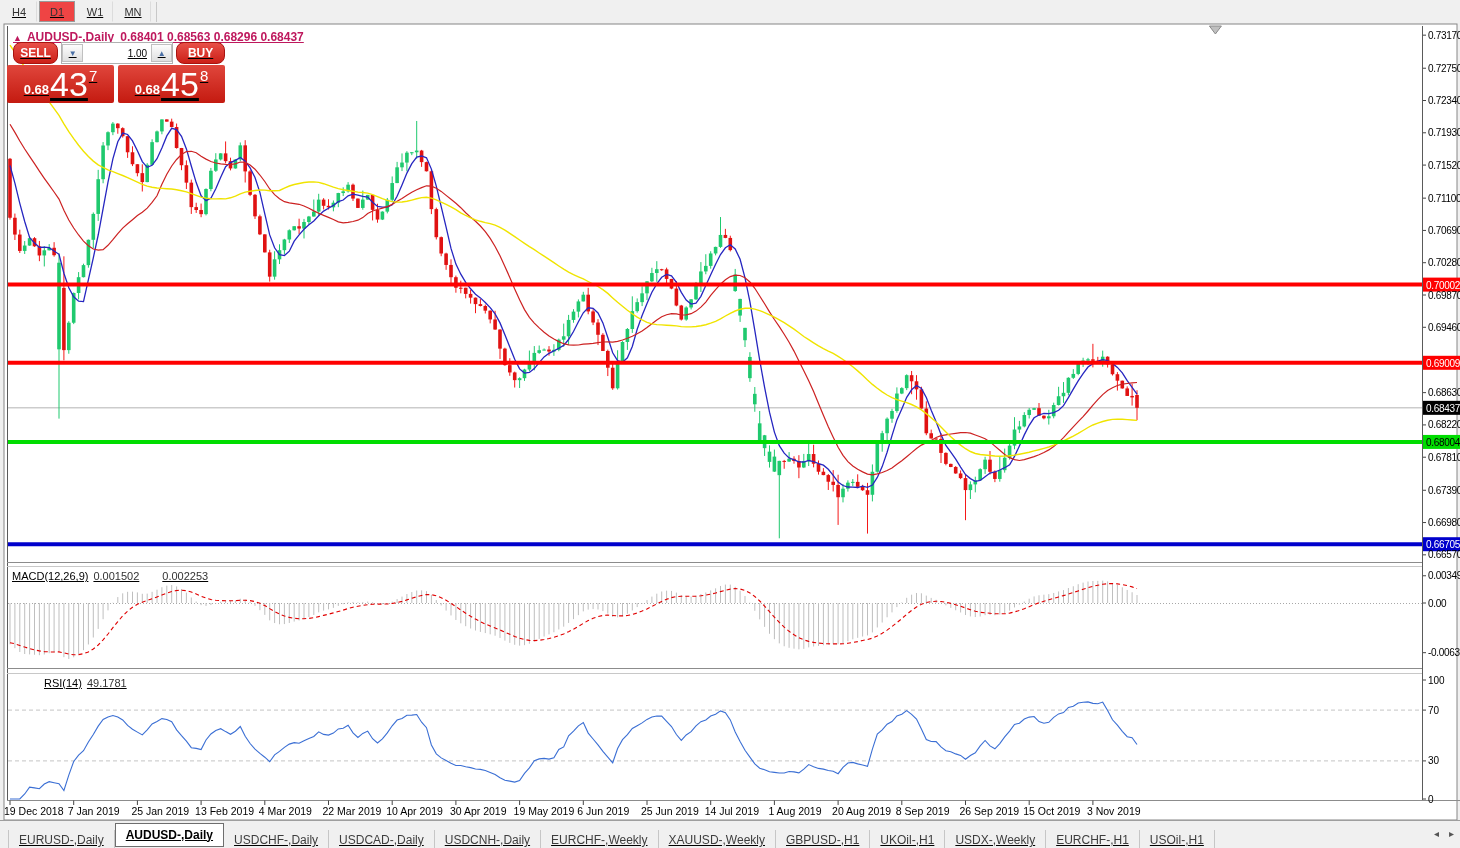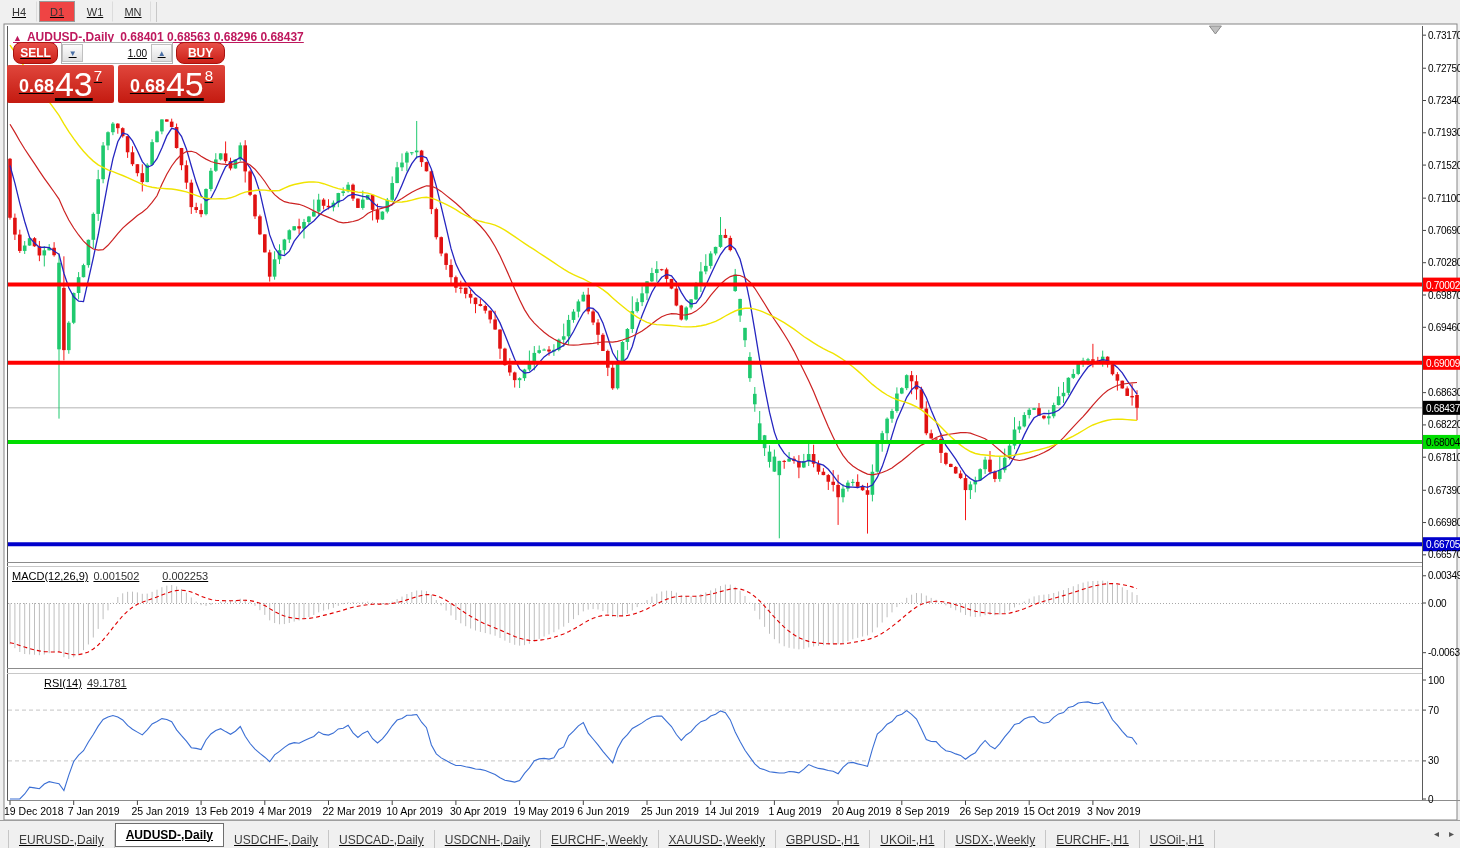--- a/index.html
+++ b/index.html
@@ -31,21 +31,21 @@
   #buy-btn{width:50px;margin-left:3px;}
   .vol-group{display:flex;align-items:center;height:20px;margin-left:3px;border:1px solid #b0b0b0;background:#fff;}
   .spin{width:21px;height:18px;background:linear-gradient(180deg,#fdfdfd,#dfdfdf);border:1px solid #c0c0c0;
         font-size:8px;color:#4a6fa5;display:flex;align-items:center;justify-content:center;padding:0;}
   #vol-input{width:62px;height:16px;border:none;outline:none;font-size:10px;text-align:right;padding-right:4px;
              font-family:"Liberation Sans","DejaVu Sans",sans-serif;}
   .tp-row2{display:flex;margin-top:2px;}
   .price-box{width:107px;height:38px;border-radius:2px;background:linear-gradient(180deg,#e0463c,#c41a10);
              color:#fff;display:flex;align-items:center;justify-content:center;}
   .price-box + .price-box{margin-left:4px;}
-  .price-box .pfx{font-size:18px;font-weight:bold;align-self:flex-end;margin-bottom:6px;margin-right:1px;}
+  .price-box .pfx{font-size:13px;font-weight:bold;align-self:flex-end;margin-bottom:6px;margin-right:1px;}
   .price-box .big{font-size:34px;line-height:36px;font-weight:normal;}
   .price-box .sup{font-size:15px;align-self:flex-start;margin-top:2px;margin-left:1px;}
 
   
   .ind-label{font-size:11px;color:#000;white-space:nowrap;}
   #macd-label{left:12px;top:570px;}
   #rsi-label{left:12px;top:677px;margin-left:32px;}
   .ind-label .v1{margin-left:5px;color:#333;}
   .ind-label .v2{margin-left:23px;color:#333;}
 

